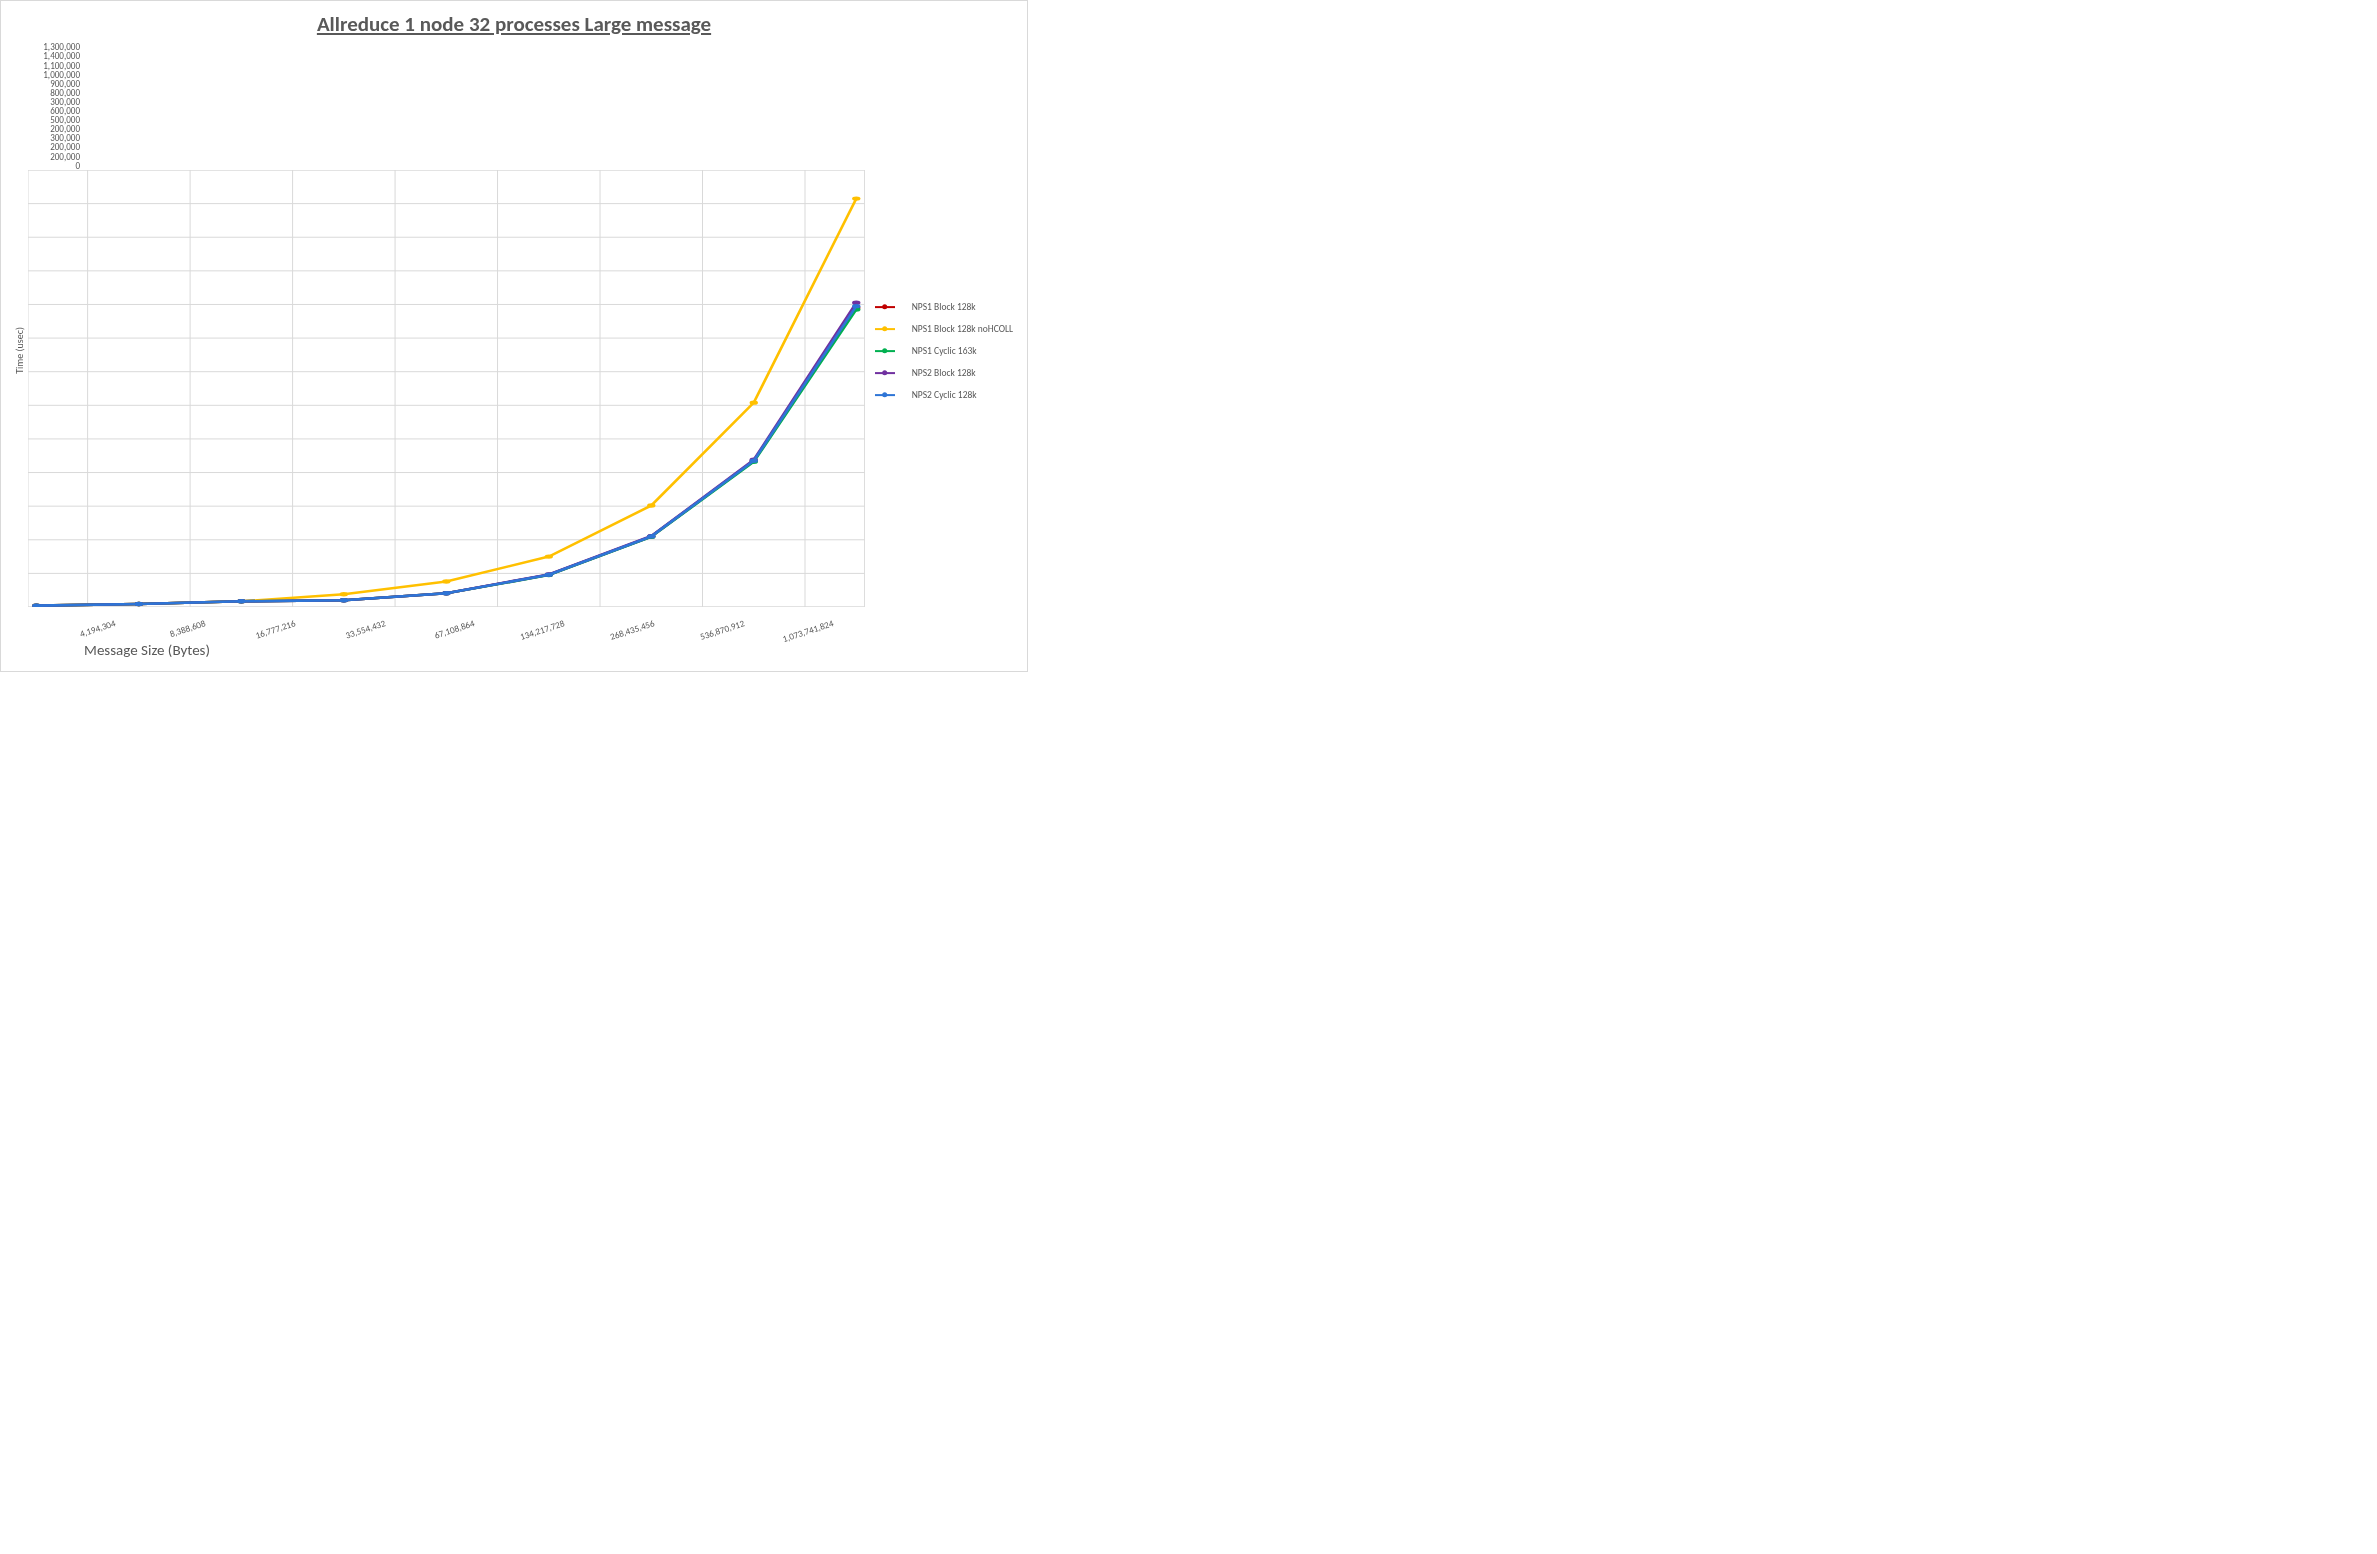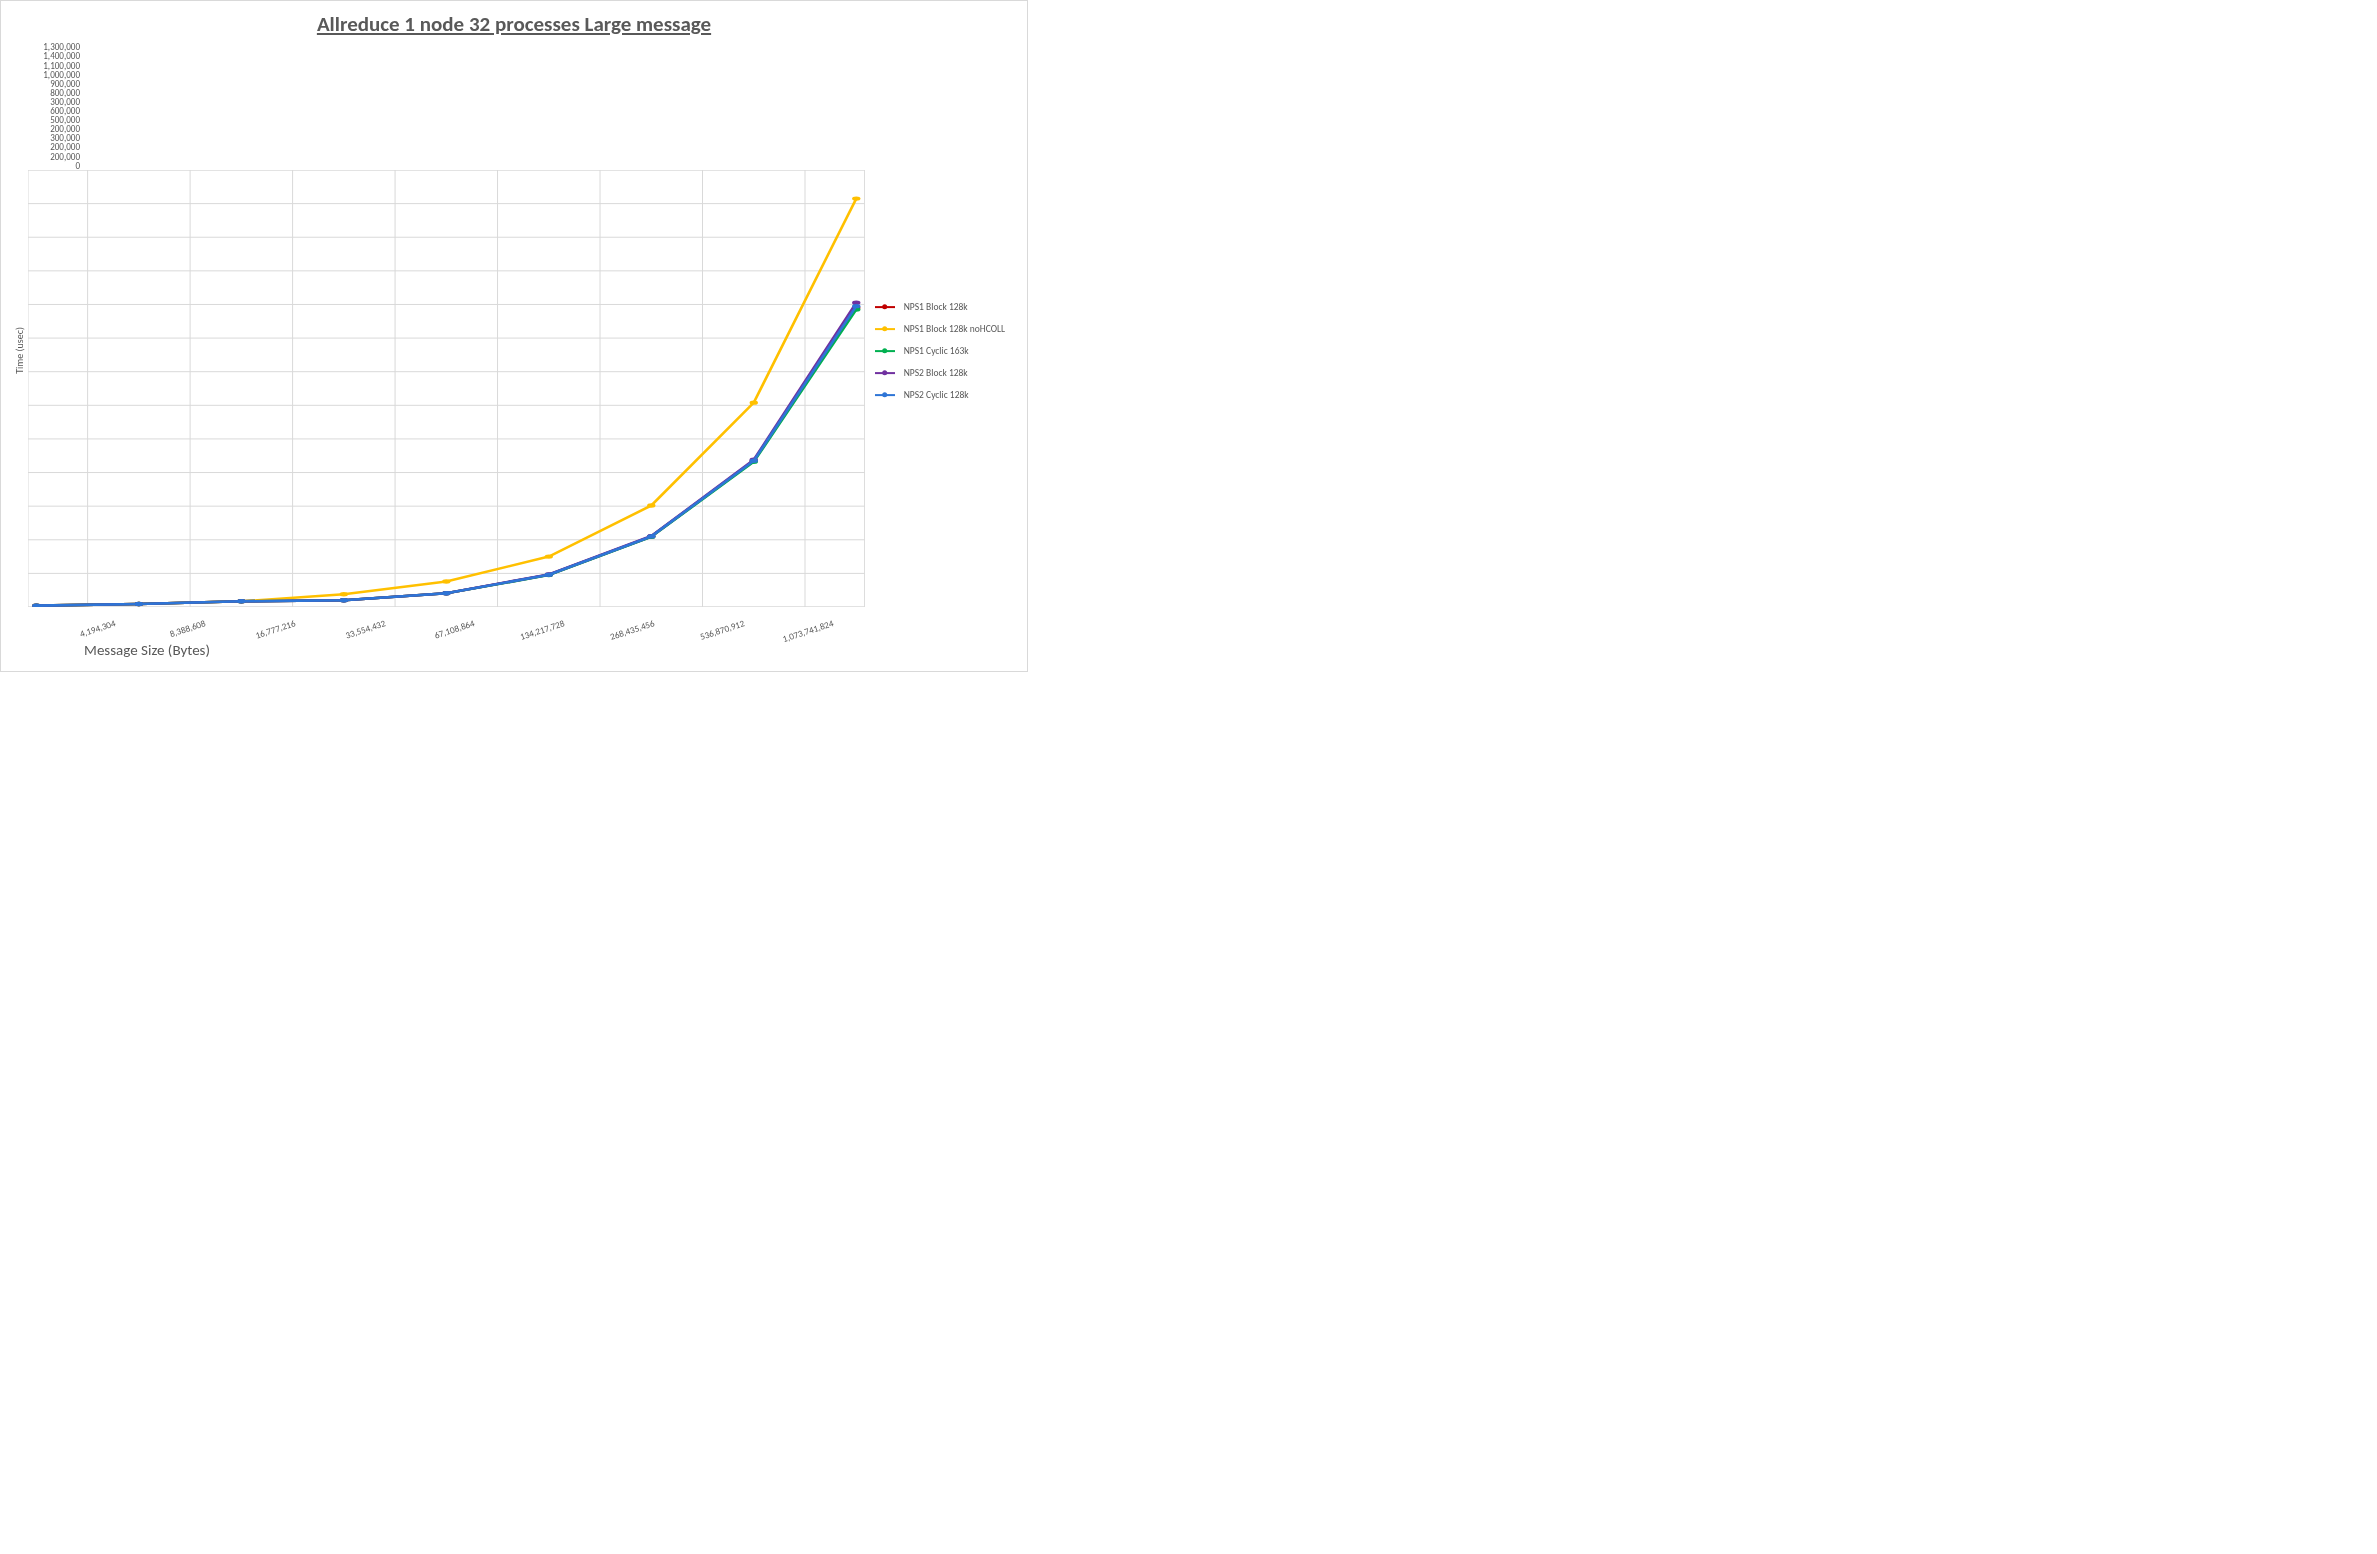--- a/index.html
+++ b/index.html
@@ -103,21 +103,21 @@
     flex-direction: column;
     justify-content: center;
     gap: 10px;
     padding-left: 10px;
     font-size: 9.5px;
     color: #595959;
   }
   .legend-item {
     display: flex;
     align-items: center;
-    gap: 9px;
+    gap: 17px;
   }
   .legend-swatch {
     width: 20px;
     height: 10px;
     position: relative;
     flex: 0 0 20px;
   }
   .legend-swatch .ln {
     position: absolute;
     left: 0; right: 0; top: 50%;

